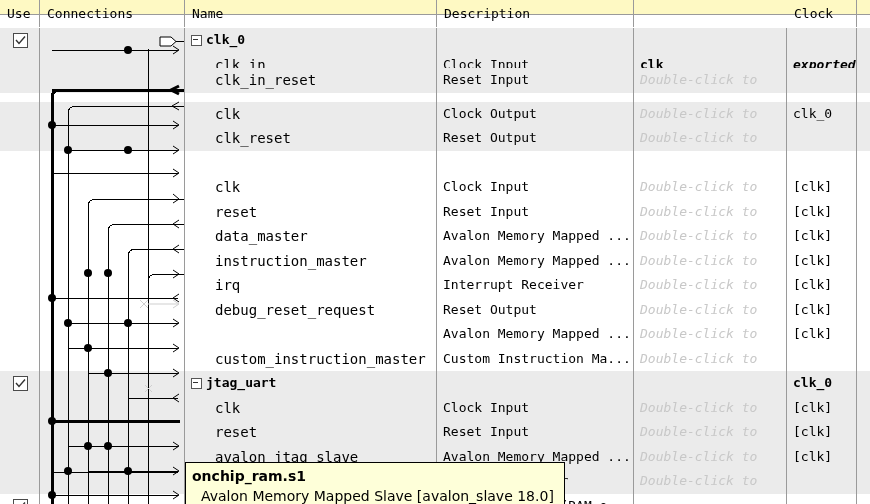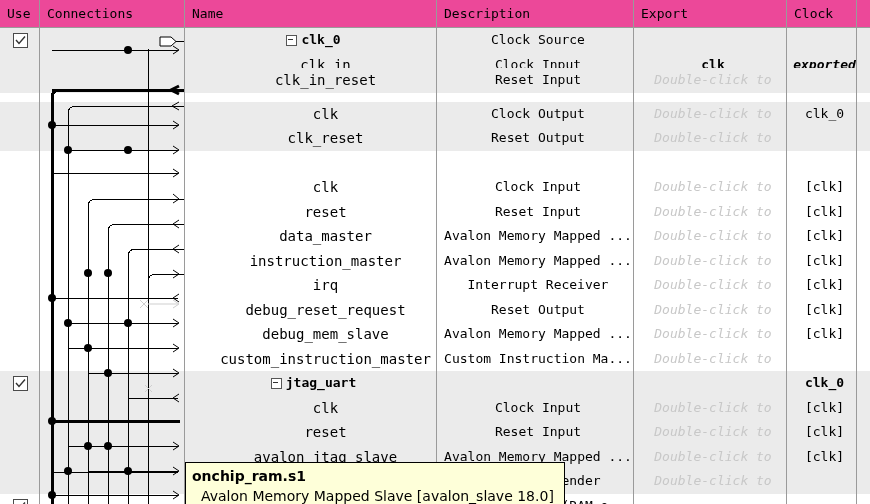--- a/index.html
+++ b/index.html
@@ -1,31 +1,31 @@
 <!DOCTYPE html>
 <html><head>
 <meta charset="utf-8">
 <style>
   html,body{margin:0;padding:0;background:#fff;}
   body{width:870px;height:504px;overflow:hidden;
        font-family:"DejaVu Sans Mono","Liberation Mono",monospace;}
   .qsys{position:relative;width:870px;height:504px;background:#fff;}
 
   
-  .hdr{position:absolute;left:0;top:0;width:870px;height:28px;
-       background:#ec4899;border-bottom:1px solid #9a9a9a;box-sizing:border-box;}
+  .hdr{position:absolute;left:0;top:0;width:870px;height:15px;
+       background:#fef9c3;border-bottom:1px solid #9a9a9a;box-sizing:border-box;}
   .hcell{position:absolute;top:0;height:27px;line-height:27px;
          font-size:13px;color:#000;padding-left:7px;box-sizing:border-box;
          border-right:1px solid #9a9a9a;white-space:nowrap;overflow:hidden;}
   .hcell.last{border-right:none;}
 
   
   .body{position:absolute;left:0;top:28px;width:870px;height:476px;overflow:hidden;}
 
-  .row{position:absolute;left:0;width:870px;height:24.5px;text-align:center;}
+  .row{position:absolute;left:0;width:870px;height:24.5px;}
   .row .cell{position:absolute;top:0;height:24.5px;line-height:24.5px;
              font-size:13px;white-space:nowrap;overflow:hidden;box-sizing:border-box;
              padding-left:6px;}
 
   .bg-grey{background:#ebebeb;}
   .bg-white{background:#ffffff;}
 
   
   .vline{position:absolute;top:0;width:1px;background:#9a9a9a;}
 
@@ -60,39 +60,37 @@
 </head>
 <body>
 
 <div class="qsys">
 
   <div class="hdr">
     <div class="hcell" style="left:0px;width:40px;">Use</div>
     <div class="hcell" style="left:40px;width:145px;">Connections</div>
     <div class="hcell" style="left:185px;width:252px;">Name</div>
     <div class="hcell" style="left:437px;width:197px;">Description</div>
-    <div class="hcell" style="left:634px;width:153px;">Export</div>
     <div class="hcell" style="left:787px;width:70px;">Clock</div>
     <div class="hcell last" style="left:857px;width:13px;"></div>
   </div>
 
   <div class="body">
 
     <div id="rows">
         <div class="row bg-grey" style="top: 0px;">
           <div class="cell" style="left: 0px; width: 39px;">
             <div class="chk" style="left: 13px; top: 5px;">
               <svg width="11" height="11" viewBox="0 0 11 11">
                 <path d="M1 5 L4 8.5 L10 1.5" stroke="#333" stroke-width="1.4" fill="none"></path>
               </svg>
             </div>
           </div>
           <div class="cell" style="left: 40px; width: 144px;"></div>
           <div class="cell nm" style="left: 185px; width: 251px;"><span class="exp"></span><span class="grp-label">clk_0</span></div>
-          <div class="cell" style="left: 437px; width: 196px;">Clock Source</div>
           <div class="cell" style="left: 634px; width: 152px;"></div>
           <div class="cell" style="left: 787px; width: 69px;"></div>
         </div>
         <div class="row bg-grey" style="top: 24.5px;">
           <div class="cell" style="left: 0px; width: 39px;"></div>
           <div class="cell" style="left: 40px; width: 144px;"></div>
           <div class="cell nm" style="left: 185px; width: 251px;"><span class="leaf-label" style="padding-left: 24px;">clk_in</span></div>
           <div class="cell" style="left: 437px; width: 196px;">Clock Input</div>
           <div class="cell bold" style="left: 634px; width: 152px;">clk</div>
           <div class="cell boldital" style="left: 787px; width: 69px;">exported</div>
@@ -183,21 +181,20 @@
           <div class="cell" style="left: 0px; width: 39px;"></div>
           <div class="cell" style="left: 40px; width: 144px;"></div>
           <div class="cell nm" style="left: 185px; width: 251px;"><span class="leaf-label" style="padding-left: 24px;">debug_reset_request</span></div>
           <div class="cell" style="left: 437px; width: 196px;">Reset Output</div>
           <div class="cell ghost" style="left: 634px; width: 152px;">Double-click to</div>
           <div class="cell" style="left: 787px; width: 69px;">[clk]</div>
         </div>
         <div class="row bg-white" style="top: 294px;">
           <div class="cell" style="left: 0px; width: 39px;"></div>
           <div class="cell" style="left: 40px; width: 144px;"></div>
-          <div class="cell nm" style="left: 185px; width: 251px;"><span class="leaf-label" style="padding-left: 24px;">debug_mem_slave</span></div>
           <div class="cell" style="left: 437px; width: 196px;">Avalon Memory Mapped ...</div>
           <div class="cell ghost" style="left: 634px; width: 152px;">Double-click to</div>
           <div class="cell" style="left: 787px; width: 69px;">[clk]</div>
         </div>
         <div class="row bg-white" style="top: 318.5px;">
           <div class="cell" style="left: 0px; width: 39px;"></div>
           <div class="cell" style="left: 40px; width: 144px;"></div>
           <div class="cell nm" style="left: 185px; width: 251px;"><span class="leaf-label" style="padding-left: 24px;">custom_instruction_master</span></div>
           <div class="cell" style="left: 437px; width: 196px;">Custom Instruction Ma...</div>
           <div class="cell ghost" style="left: 634px; width: 152px;">Double-click to</div>

